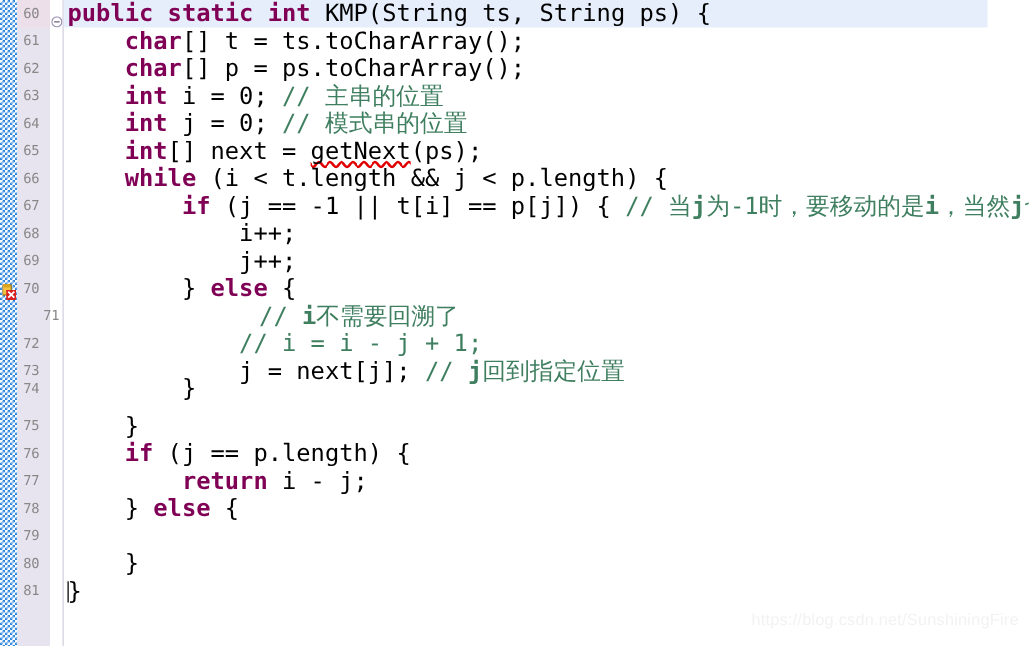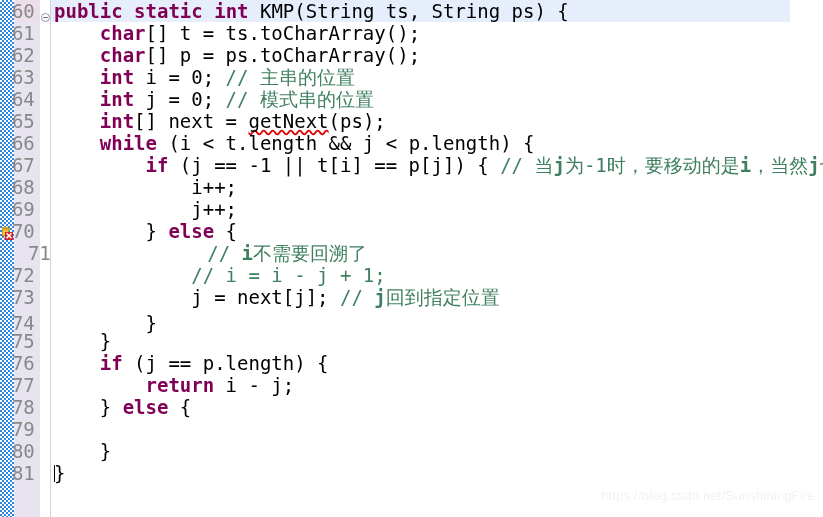--- a/index.html
+++ b/index.html
@@ -81,23 +81,23 @@
     position: absolute;
     left: 14px; top: 0;
     width: 26px; height: 22px;
     background: #eddfea;
   }
 
   .lineno {
     position: absolute;
     left: 12px; top: 0;
     width: 26px;
-    text-align: left;
-    font-family: "DejaVu Sans Mono", monospace;
-    font-size: 19px;
+    text-align: center;
+    font-family: "DejaVu Sans Mono", monospace;
+    font-size: 11px;
     color: #888888;
     letter-spacing: -0.3px;
   }
 
   .code {
     position: absolute;
     left: 54px; top: 0;
     white-space: pre;
     font-family: "DejaVu Sans Mono", monospace;
     font-size: 19px;
@@ -234,21 +234,21 @@
         <div class="code"><span class="plain">            </span><span class="cmt">// </span><span class="cmtb">i</span><span class="cmt">不需要回溯了</span></div>
       </div>
       <div class="row" style="top: 264px;">
         <div class="lineno">72</div>
         <div class="code"><span class="plain">            </span><span class="cmt">// i = i - j + 1;</span></div>
       </div>
       <div class="row" style="top: 286px;">
         <div class="lineno">73</div>
         <div class="code"><span class="plain">            j = next[j]; </span><span class="cmt">// </span><span class="cmtb">j</span><span class="cmt">回到指定位置</span></div>
       </div>
-      <div class="row" style="top: 312px;">
+      <div class="row" style="top: 300px;">
         <div class="lineno">74</div>
         <div class="code"><span class="plain">        }</span></div>
       </div>
       <div class="row" style="top: 330px;">
         <div class="lineno">75</div>
         <div class="code"><span class="plain">    }</span></div>
       </div>
       <div class="row" style="top: 352px; text-decoration: underline;">
         <div class="lineno">76</div>
         <div class="code"><span class="plain">    </span><span class="kw">if</span><span class="plain"> (j == p.length) {</span></div>

